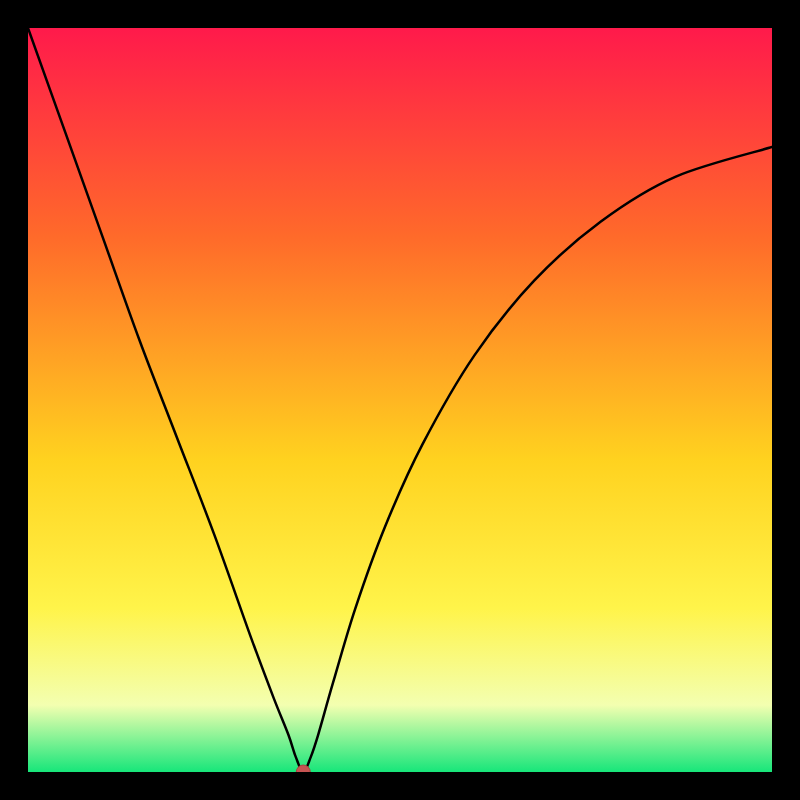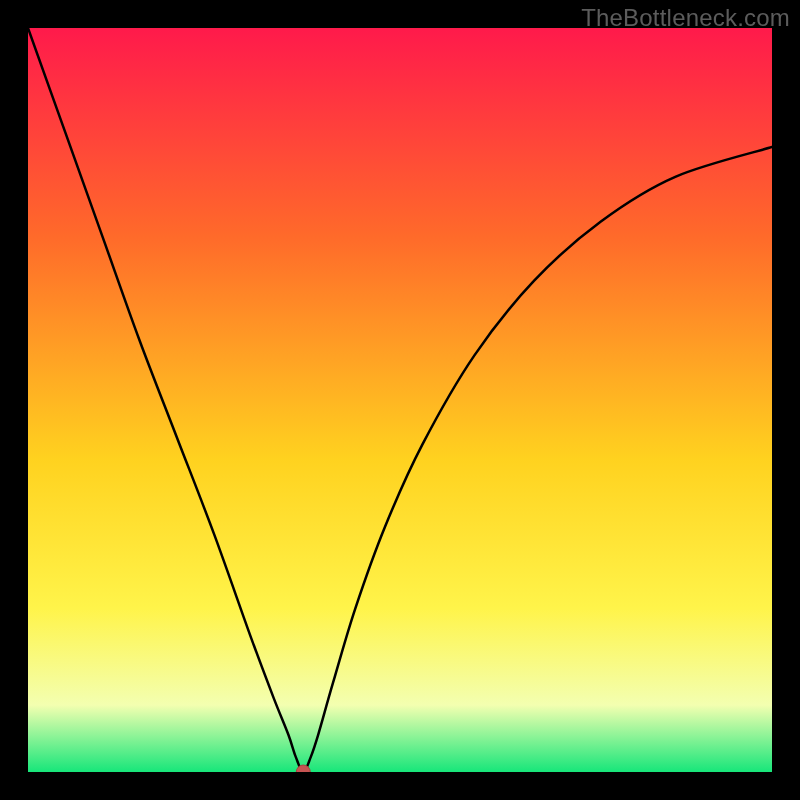--- a/index.html
+++ b/index.html
@@ -52,15 +52,14 @@
           <stop id="g4" offset="91%" stop-color="#f3ffb0"></stop>
           <stop id="g5" offset="100%" stop-color="#17e67a"></stop>
         </linearGradient>
       </defs>
       <rect x="0" y="0" width="744" height="744" fill="url(#bg-grad)"></rect>
       <path id="curve-path" fill="none" stroke="#000000" stroke-width="2.5" stroke-linecap="round" d="M 0,0 C 6.2,17.359999999999996 24.800000000000004,69.43999999999997 37.2,104.15999999999997 C 49.6,138.87999999999997 62.00000000000001,173.60000000000005 74.4,208.32000000000005 C 86.80000000000001,243.04000000000005 99.19999999999999,279 111.6,312.48 C 124,345.96000000000004 136.4,376.96 148.8,409.2 C 161.20000000000002,441.44 173.6,472.43999999999994 186,505.91999999999996 C 198.4,539.4 213.27999999999997,582.8000000000001 223.2,610.08 C 233.12,637.36 239.32000000000002,653.48 245.52,669.6 C 251.72,685.72 256.68,696.88 260.4,706.8 C 264.11999999999995,716.7199999999999 265.35999999999996,722.92 267.84,729.12 C 270.32,735.32 272.79999999999995,744 275.28,744 C 277.76,744 280.24,735.32 282.72,729.12 C 285.20000000000005,722.92 286.44000000000005,719.1999999999999 290.16,706.8 C 293.88,694.4 298.84,675.8000000000001 305.03999999999996,654.72 C 311.23999999999995,633.64 318.68,606.3599999999999 327.36,580.3199999999999 C 336.04,554.28 345.96000000000004,525.76 357.12,498.48 C 368.28,471.20000000000005 379.44,445.15999999999997 394.32,416.64 C 409.2,388.12 427.79999999999995,354.64 446.4,327.35999999999996 C 465,300.0799999999999 484.84000000000003,275.28 505.92,252.95999999999998 C 527,230.64 549.32,210.80000000000007 572.88,193.44000000000005 C 596.4399999999999,176.08000000000004 618.76,161.19999999999996 647.28,148.79999999999995 C 675.8,136.39999999999995 727.88,124.00000000000006 744,119.04000000000008"></path>
       <circle id="min-marker" r="7" fill="#c65452" stroke="#a84240" stroke-width="1" cx="275.28" cy="744"></circle>
     </svg>
   </div>
 
-  <div class="watermark">TheBottleneck.com</div>
 
 </div>
 
 </body></html>

